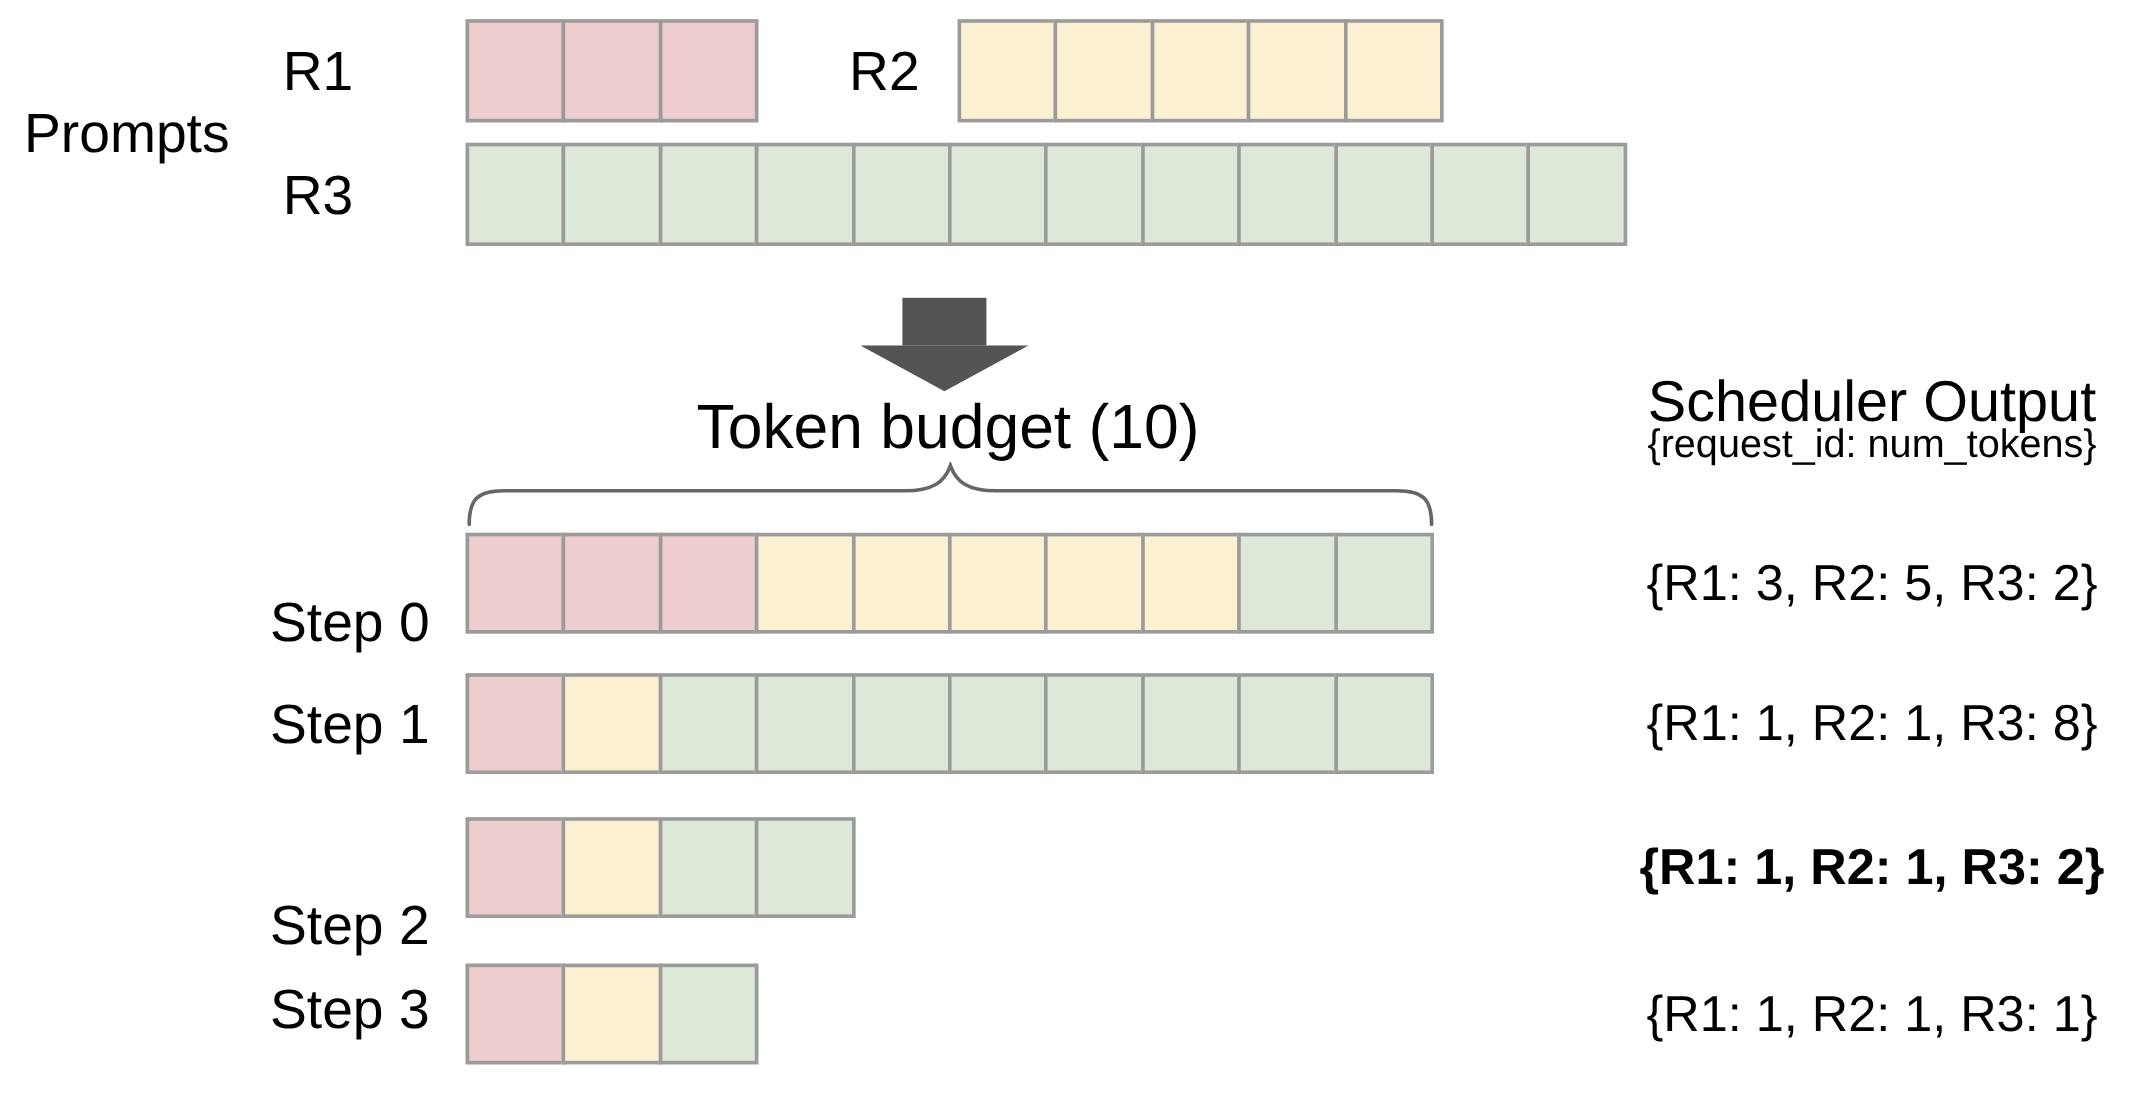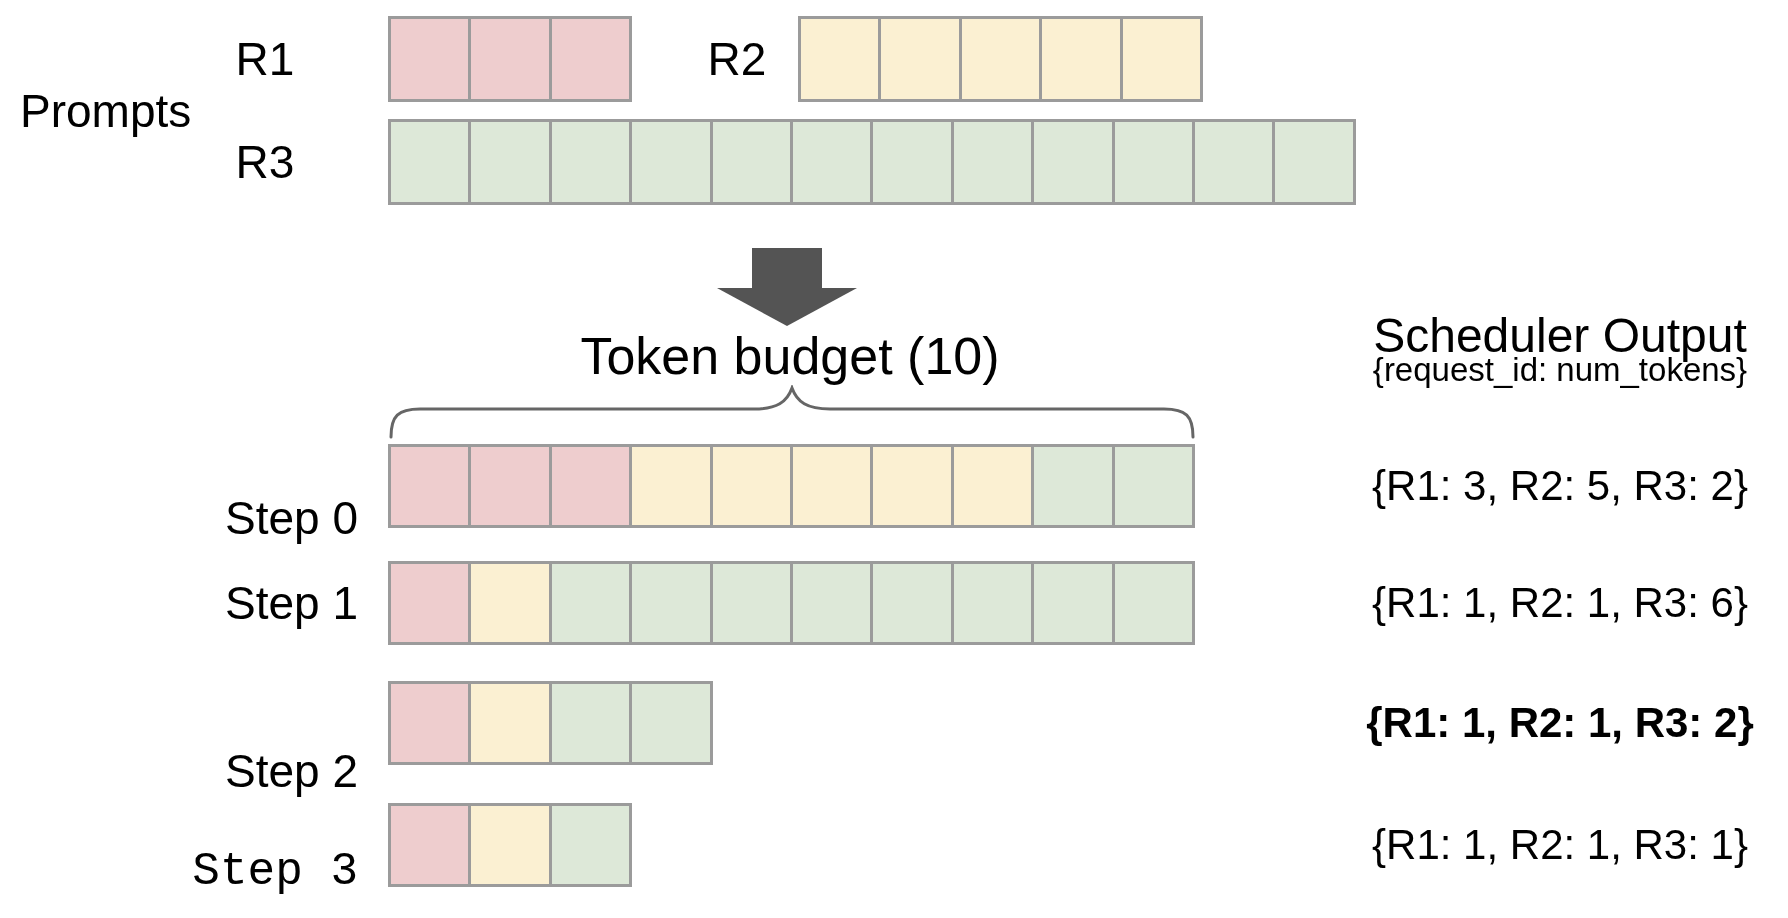--- a/index.html
+++ b/index.html
@@ -96,32 +96,32 @@
       <div class="cell" style="background: rgb(251, 240, 210);"></div>
       <div class="cell" style="background: rgb(221, 232, 216);"></div>
       <div class="cell" style="background: rgb(221, 232, 216);"></div>
       <div class="cell" style="background: rgb(221, 232, 216);"></div>
       <div class="cell" style="background: rgb(221, 232, 216);"></div>
       <div class="cell" style="background: rgb(221, 232, 216);"></div>
       <div class="cell" style="background: rgb(221, 232, 216);"></div>
       <div class="cell" style="background: rgb(221, 232, 216);"></div>
       <div class="cell" style="background: rgb(221, 232, 216);"></div>
     </div>
-  <div class="output-line" style="top:577px;">{R1: 1, R2: 1, R3: 6}</div>
+  <div class="output-line" style="top:577px;">{R1: 1, R2: 1, R3: 8}</div>
 
   <div class="step-label" style="top:697px;margin-top:48px;">Step 2</div>
   <div class="cells step-row" style="left:388px;top:681px;">
       <div class="cell" style="background: rgb(238, 205, 206);"></div>
       <div class="cell" style="background: rgb(251, 240, 210);"></div>
       <div class="cell" style="background: rgb(221, 232, 216);"></div>
       <div class="cell" style="background: rgb(221, 232, 216);"></div>
     </div>
   <div class="output-line" style="top:697px;font-weight:bold;">{R1: 1, R2: 1, R3: 2}</div>
 
-  <div class="step-label" style="top:846px;font-family:Liberation Mono, monospace;">Step 3</div>
+  <div class="step-label" style="top:815px;">Step 3</div>
   <div class="cells step-row" style="left:388px;top:803px;">
       <div class="cell" style="background: rgb(238, 205, 206);"></div>
       <div class="cell" style="background: rgb(251, 240, 210);"></div>
       <div class="cell" style="background: rgb(221, 232, 216);"></div>
     </div>
   <div class="output-line" style="top:819px;">{R1: 1, R2: 1, R3: 1}</div>
 
 </div>
 
 </body></html>

